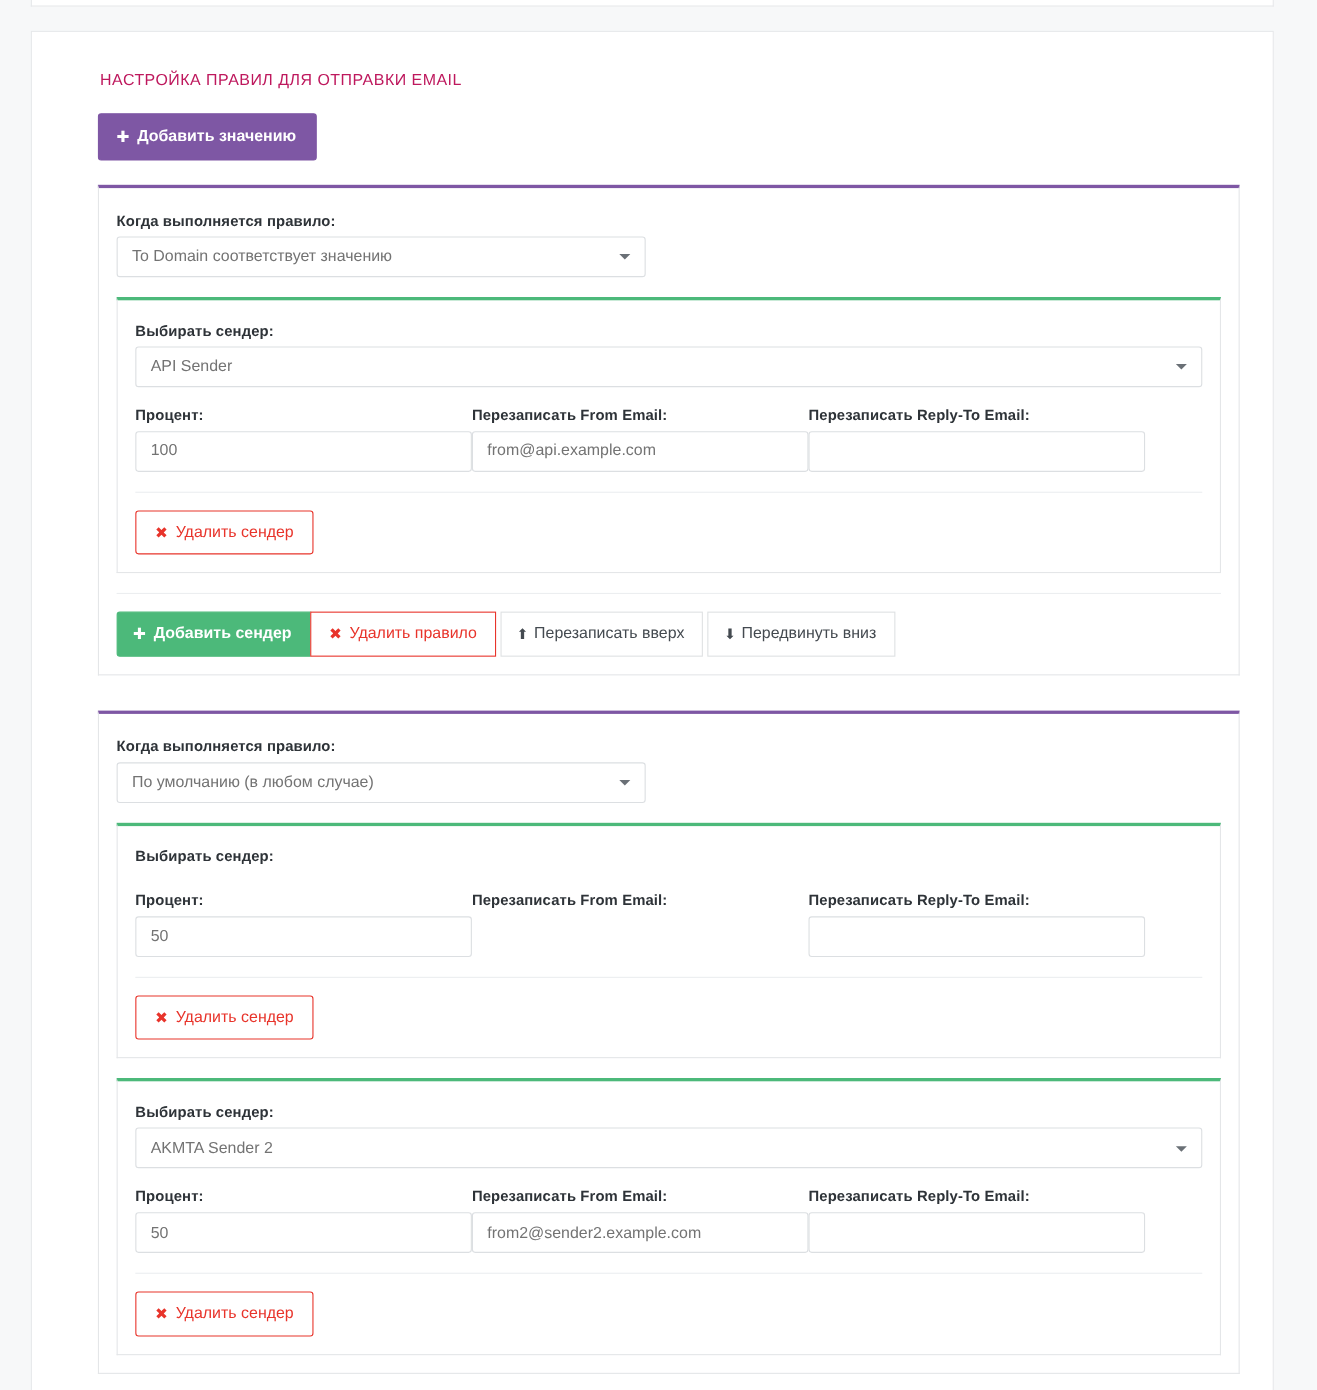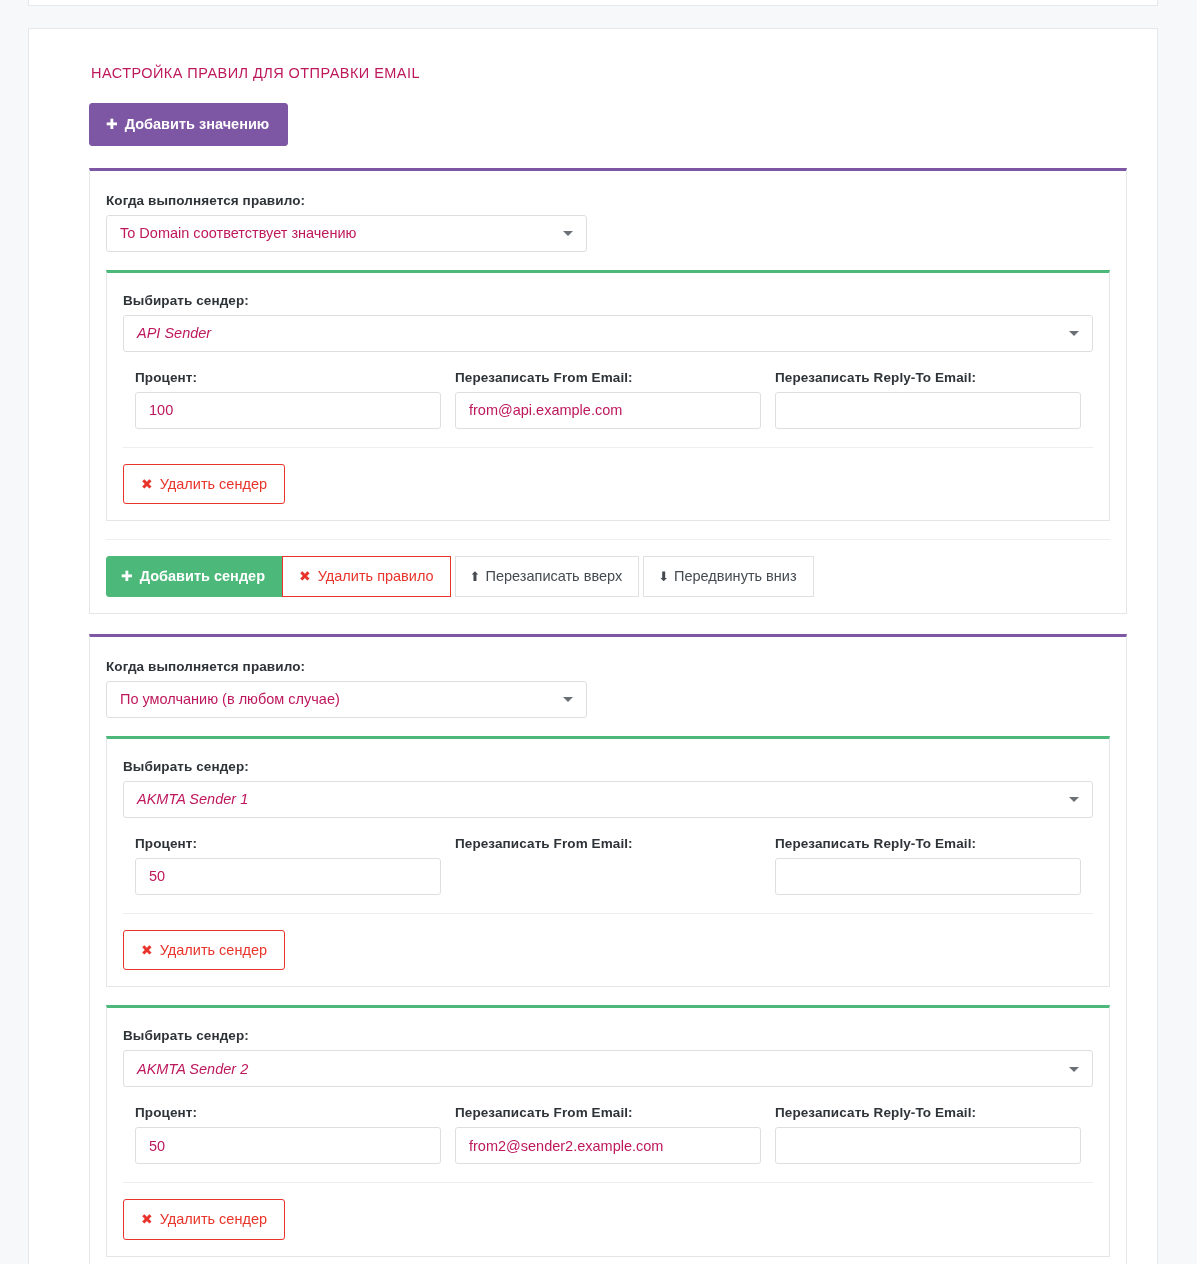--- a/index.html
+++ b/index.html
@@ -97,21 +97,21 @@
     border: 1px solid #e8342b;
     border-radius: 3px;
     padding: 12px 17px;
     font-size: 14.5px;
   }
 
   .rule-card {
     background: #ffffff;
     border: 1px solid #e4e6e8;
     border-top: 3px solid #7e57a4;
-    margin-bottom: 20px;
+    margin-bottom: 32px;
     padding: 22px 16px 16px 16px;
   }
   .rule-top-row {
     display: flex;
     gap: 16px;
     padding: 0 0 0 0;
   }
   .field { display: flex; flex-direction: column; }
   .field-label {
     font-size: 13.5px;
@@ -122,21 +122,21 @@
   }
   .control {
     height: 37px;
     border: 1px solid #dcdfe2;
     border-radius: 3px;
     background: #ffffff;
     display: flex;
     align-items: center;
     padding: 0 13px;
     font-size: 14.5px;
-    color: #be185d;
+    color: #737373;
     position: relative;
   }
   .control.select { padding-right: 30px; }
   .caret {
     position: absolute;
     right: 13px;
     top: 50%;
     margin-top: -2px;
     width: 0; height: 0;
     border-left: 5px solid transparent;
@@ -147,25 +147,23 @@
   .w-domain { width: 481px; }
 
   .sender-card {
     border: 1px solid #e4e6e8;
     border-top: 3px solid #4cb97a;
     background: #ffffff;
     margin-top: 18px;
     padding: 20px 16px 16px 16px;
   }
   .sender-select-row { margin-bottom: 18px; }
-  .sender-select { width: 100%; font-style: italic; }
+  .sender-select { width: 100%; }
   .sender-fields {
     display: flex;
-    gap: 14px;
-    justify-content: center;
   }
   .sf-percent { width: 306px; }
   .sf-from { width: 306px; }
   .sf-reply { width: 306px; }
   .sender-actions {
     margin-top: 18px;
     padding-top: 16px;
     border-top: 1px solid #eceef0;
   }
   .rule-actions {
@@ -274,24 +272,20 @@
             <div class="control select">
               <span>По умолчанию (в любом случае)</span>
               <span class="caret"></span>
             </div>
           </div>
         </div>
 
         <div class="sender-card">
           <div class="field sender-select-row">
             <div class="field-label">Выбирать сендер:</div>
-            <div class="control select sender-select">
-              <span>AKMTA Sender 1</span>
-              <span class="caret"></span>
-            </div>
           </div>
           <div class="sender-fields">
             <div class="field sf-percent">
               <div class="field-label">Процент:</div>
               <div class="control">
                 <span>50</span>
               </div>
             </div>
             <div class="field sf-from">
               <div class="field-label">Перезаписать From Email:</div>

